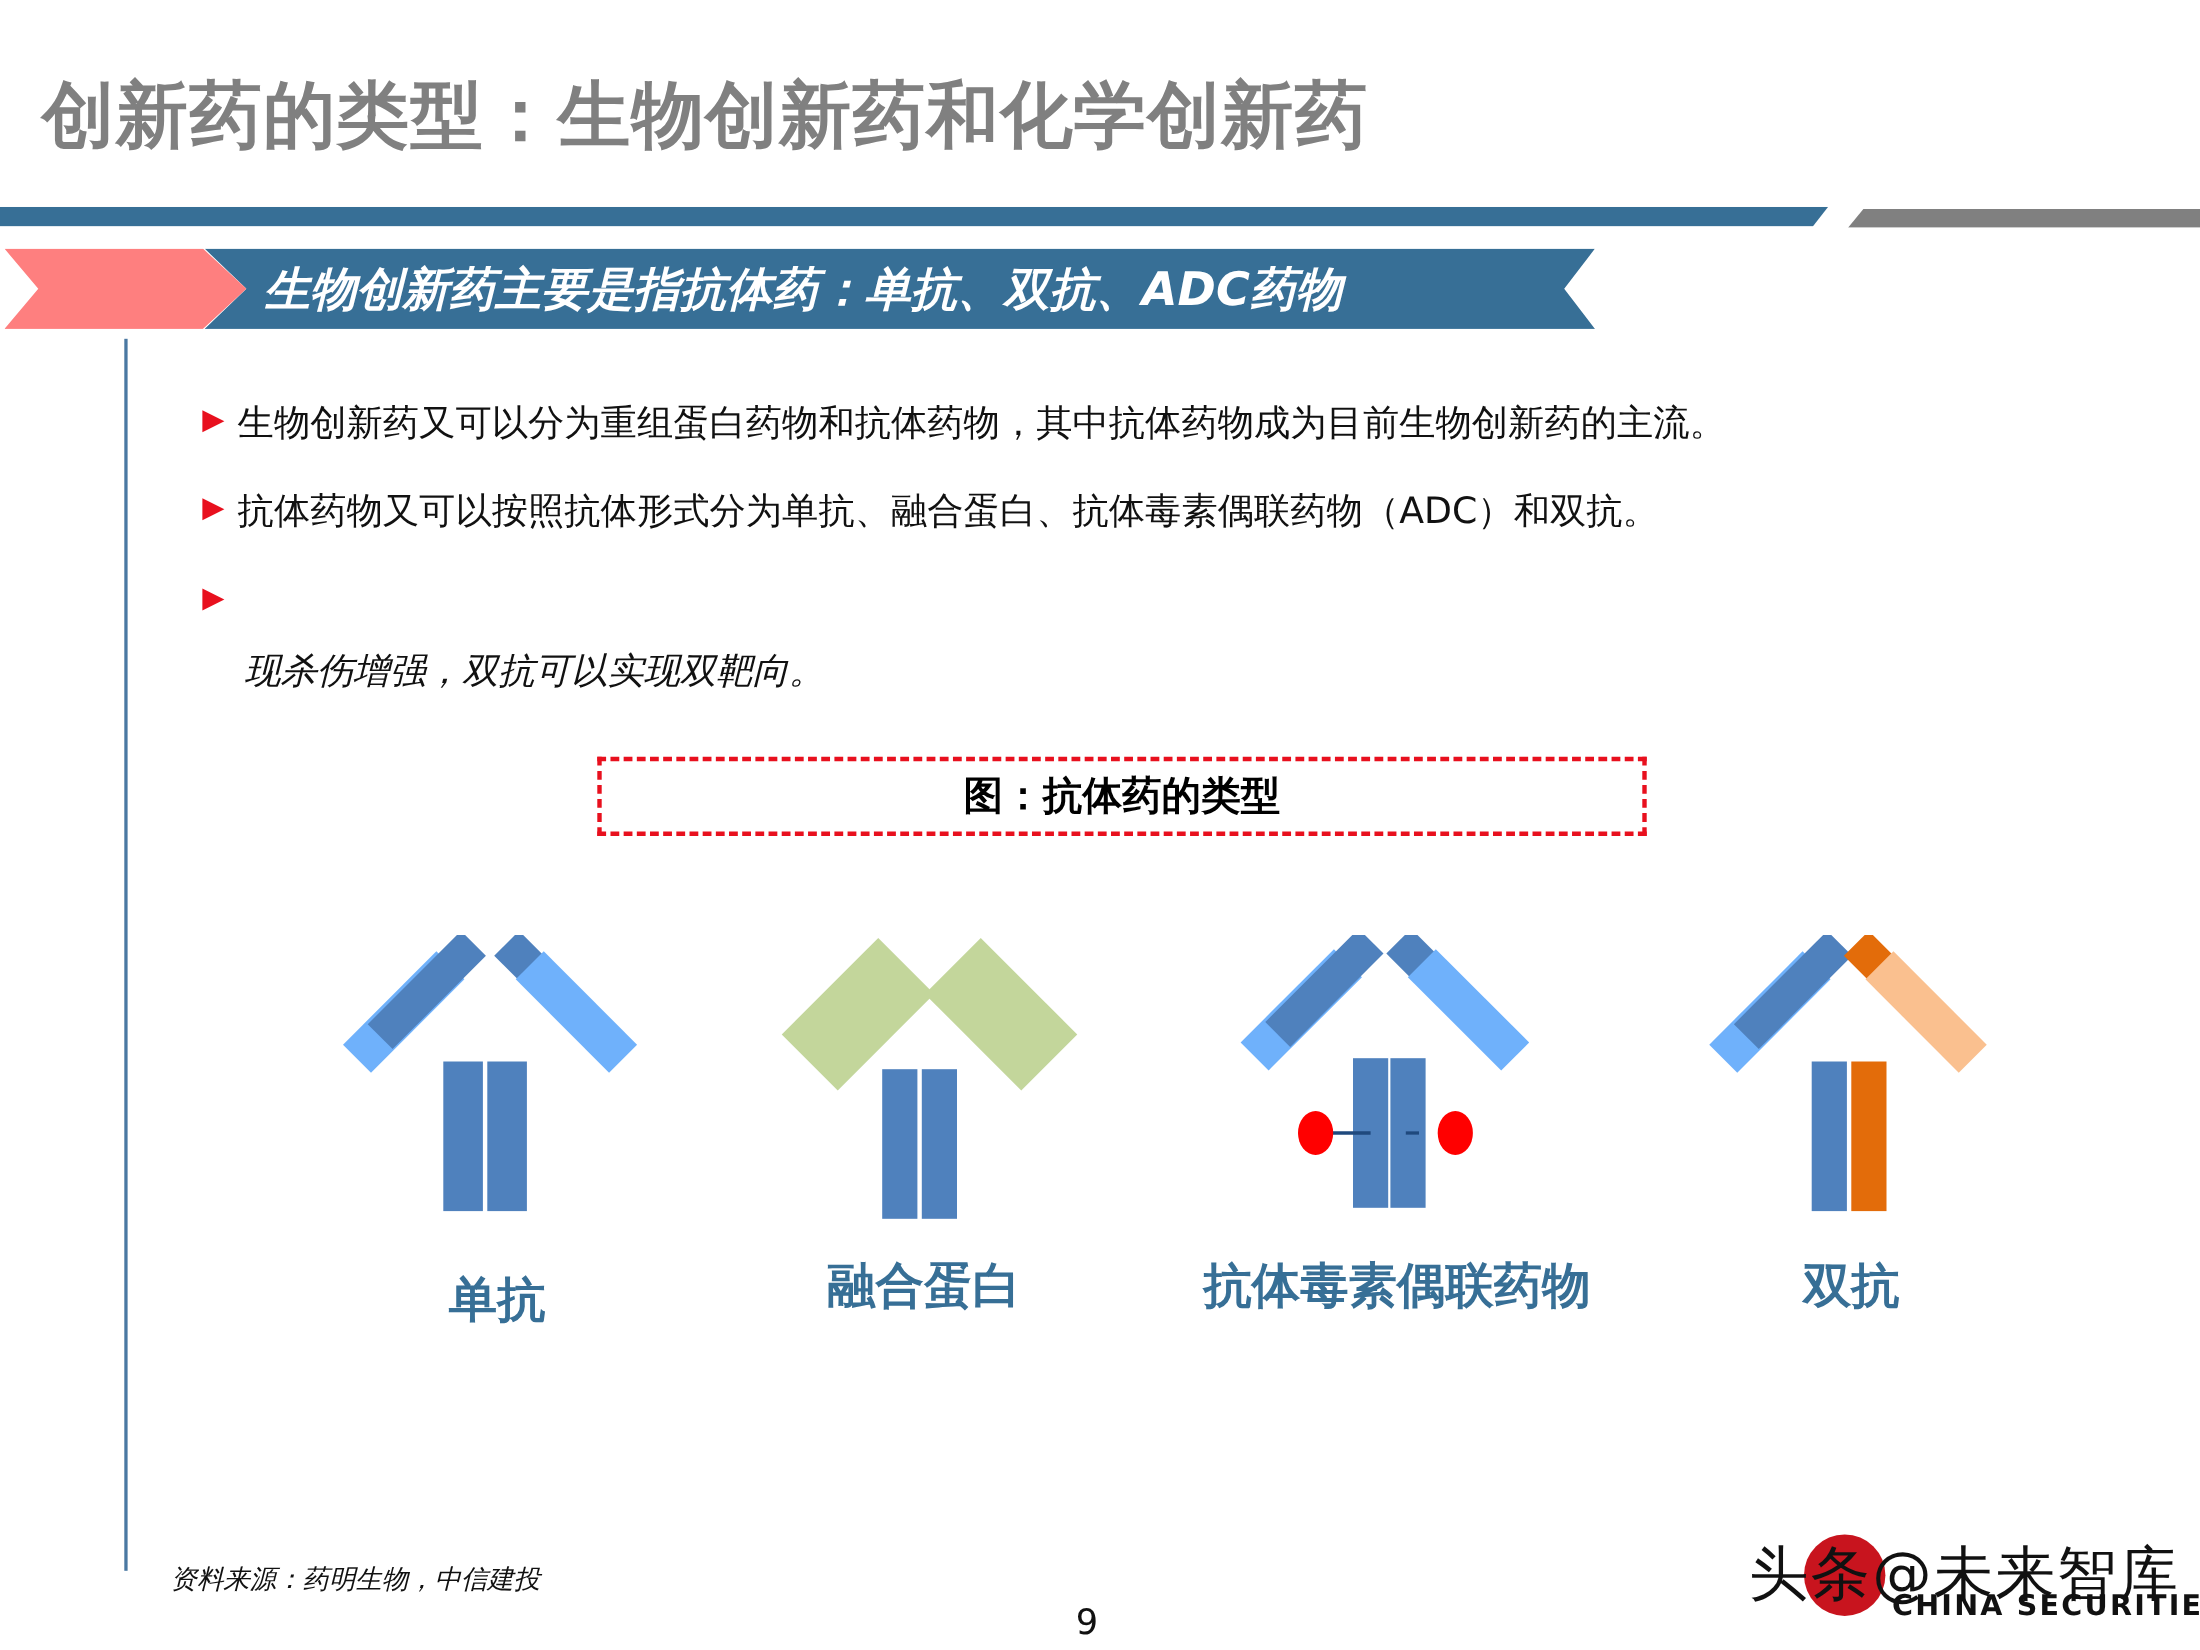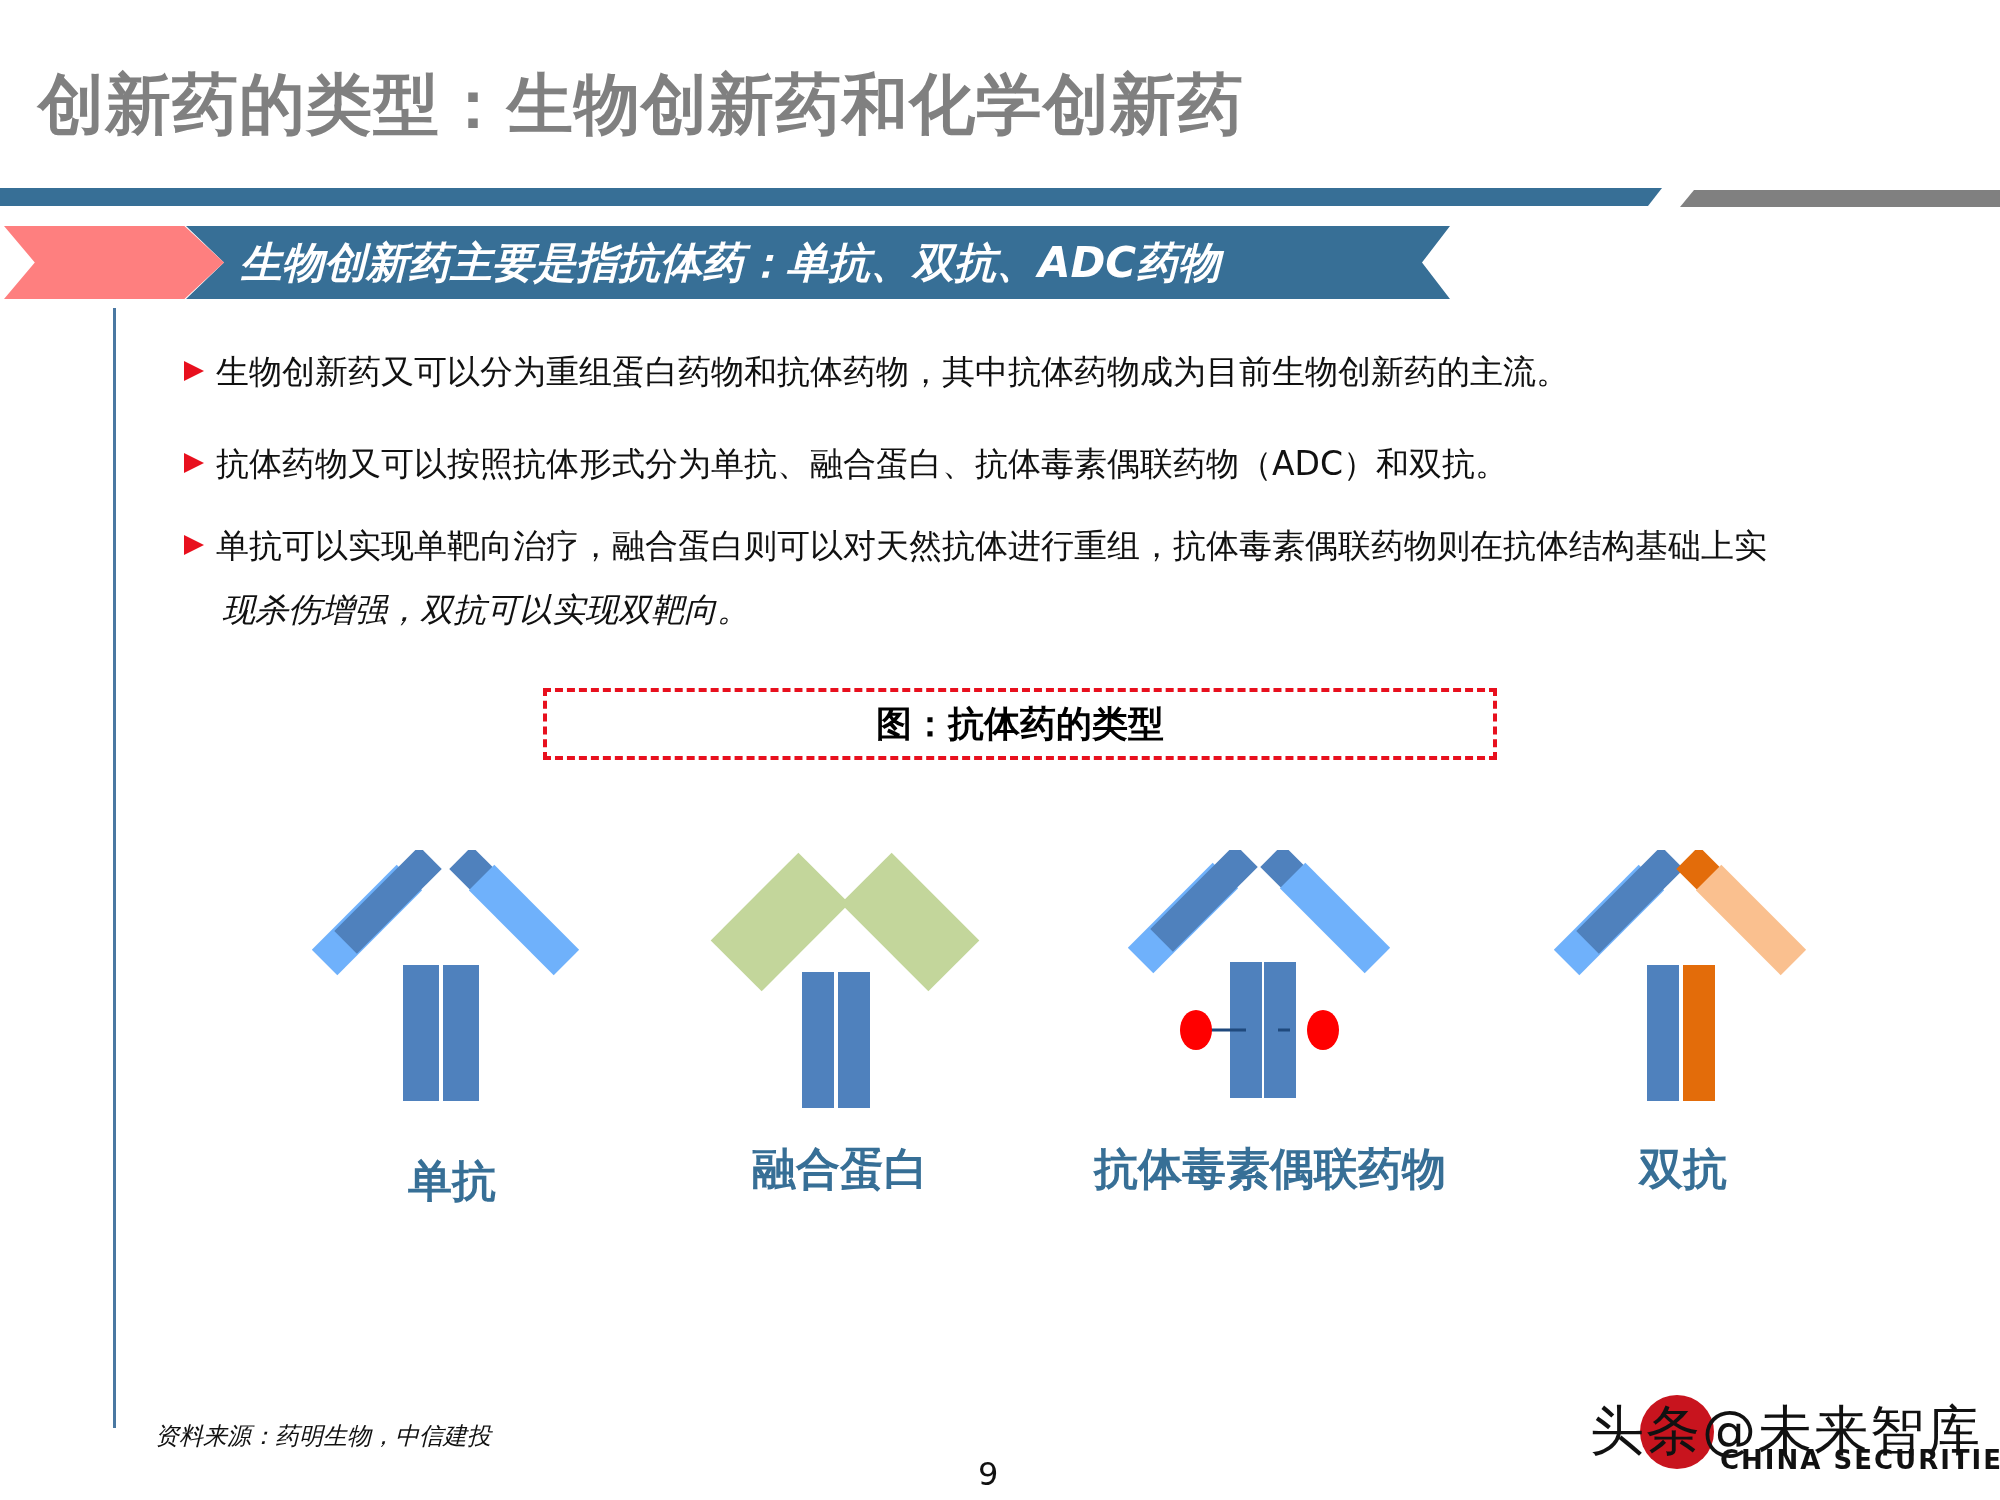--- a/index.html
+++ b/index.html
@@ -37,28 +37,28 @@
 <div class="abs page-title">创新药的类型：生物创新药和化学创新药</div>
 <div class="abs rule-blue"></div>
 <div class="abs rule-grey"></div>
 
 <div class="abs banner-blue"></div>
 <div class="abs banner-pink"></div>
 <div class="abs banner-text">生物创新药主要是指抗体药：单抗、双抗、ADC药物</div>
 
 <div class="abs vline"></div>
 
-<div class="abs bullet" style="top:340px;">
+<div class="abs bullet" style="top:352px;">
   <span class="arrow"></span><span>生物创新药又可以分为重组蛋白药物和抗体药物，其中抗体药物成为目前生物创新药的主流。</span>
 </div>
 <div class="abs bullet" style="top:432px;">
   <span class="arrow"></span><span>抗体药物又可以按照抗体形式分为单抗、融合蛋白、抗体毒素偶联药物（ADC）和双抗。</span>
 </div>
 <div class="abs bullet" style="top:514px;">
-  <span class="arrow"></span><span>单抗可以实现单靶向治疗，融合蛋白则可以对天然抗体进行重组，抗体毒素偶联药物则在抗体结构基础上实</span>
+  <span class="arrow"></span>
   <span class="cont">现杀伤增强，双抗可以实现双靶向。</span>
 </div>
 
 <div class="abs fig-box"></div>
 <div class="abs fig-title">图：抗体药的类型</div>
 
 <svg class="abs" style="left:290px; top:850px;" width="310" height="260">
   <g transform="translate(77,70) rotate(45)">
     <rect x="-18" y="-60" width="36" height="120" fill="#6fb1fb"></rect>
   </g>

